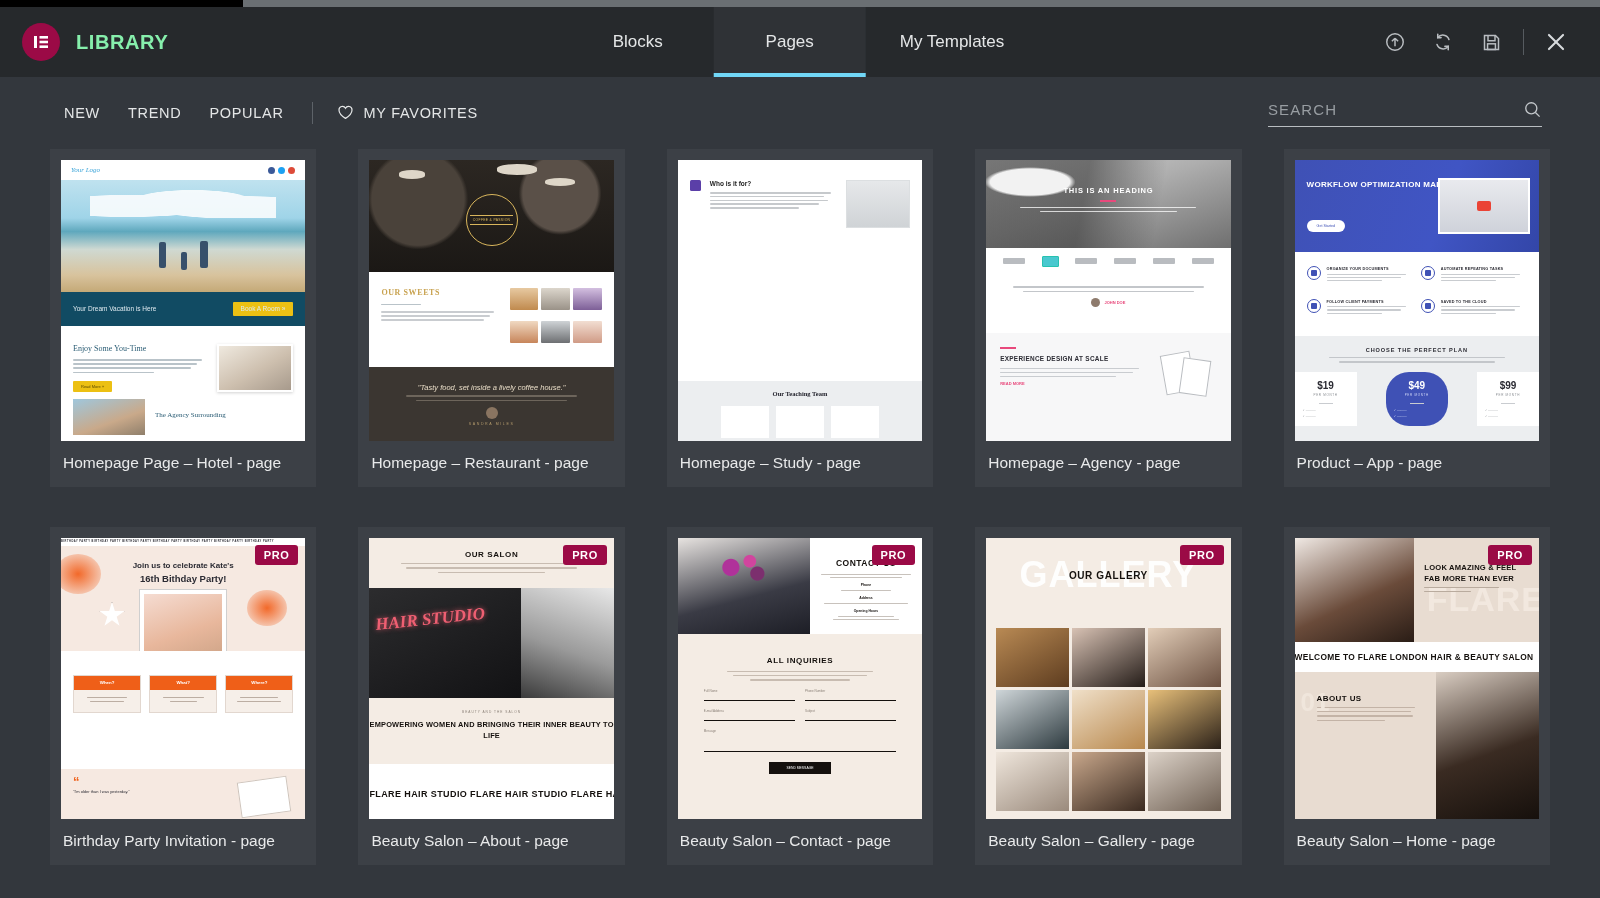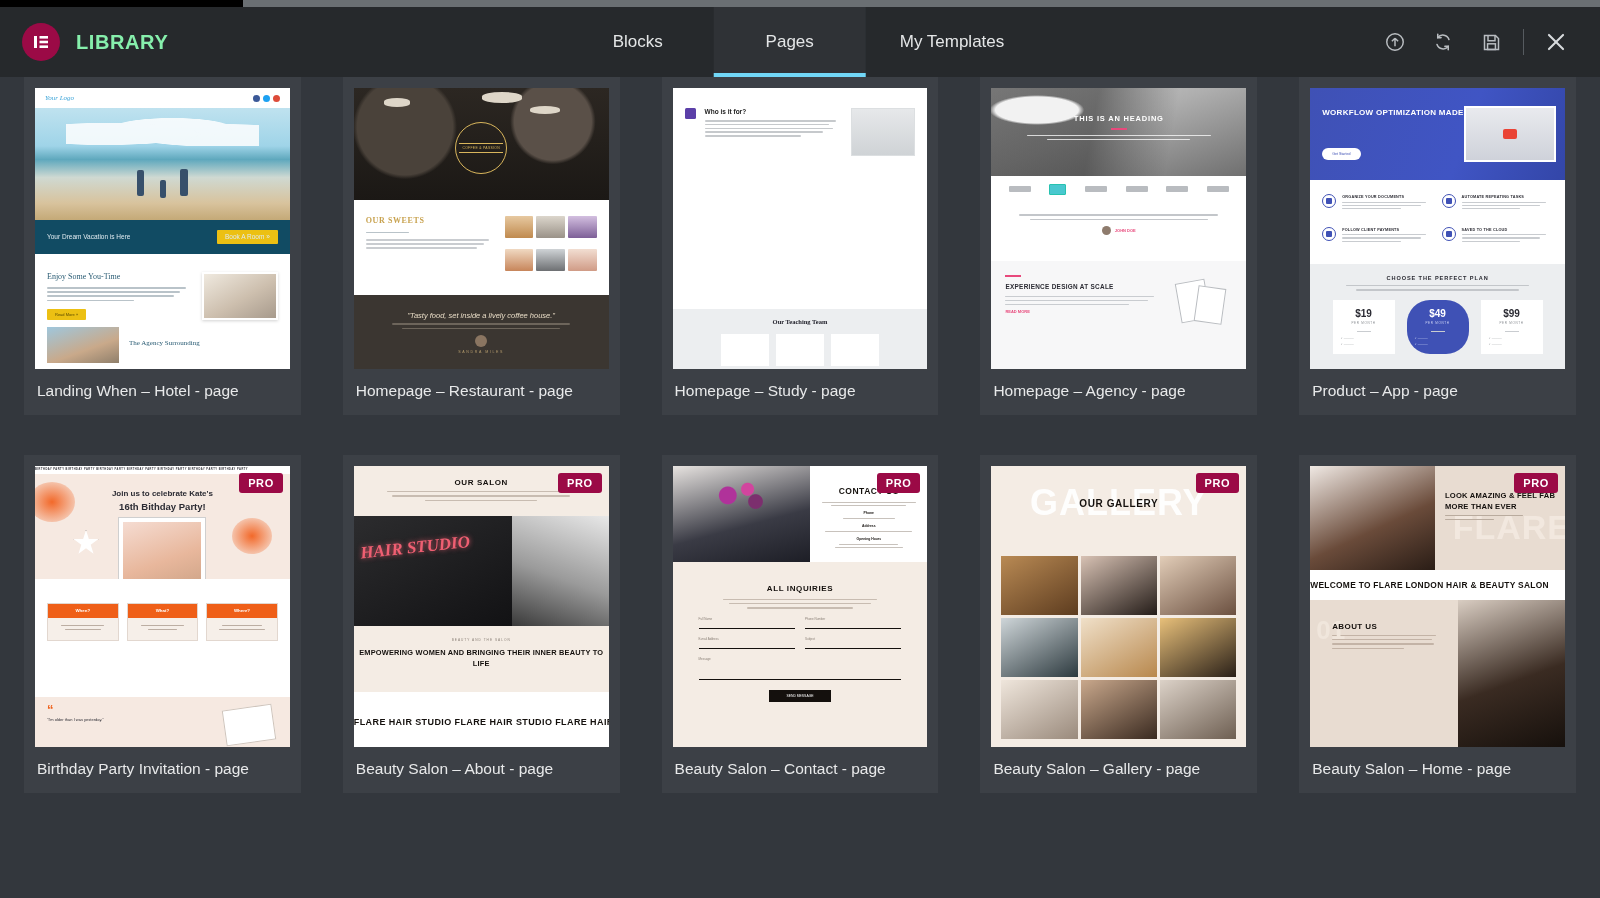--- a/index.html
+++ b/index.html
@@ -95,21 +95,21 @@
   }
   #search-input {
     flex: 1; background: transparent; border: none; outline: none;
     color: #e4e6e7; font-size: 15px; letter-spacing: 1.1px;
     font-family: "Liberation Sans", sans-serif;
   }
   #search-input::placeholder { color: #989da2; letter-spacing: 1.1px; }
   .search-icon { color: #c3c7cb; display: flex; }
 
   
-  #grid-scroll { flex: 1; overflow: hidden; padding: 0 24px; }
+  #grid-scroll { flex: 1; overflow: hidden; padding: 0 50px; }
   #grid {
     display: grid;
     grid-template-columns: repeat(5, 1fr);
     gap: 40px 42px;
   }
   .card {
     background: #3c4046;
     padding: 11px 11px 0 11px;
     cursor: pointer;
     position: relative;
@@ -229,21 +229,21 @@
   .p-hero .shot::after{content:"";position:absolute;left:50%;top:50%;transform:translate(-50%,-50%);width:14px;height:10px;background:#ea4335;border-radius:2px;}
   .p-feat { height:84px; background:#fff; display:grid; grid-template-columns:1fr 1fr; gap:9px 8px; padding:14px 12px; }
   .p-feat .f { display:flex; gap:6px; }
   .p-feat .ring { width:14px; height:14px; border-radius:50%; border:1.2px solid #3f51b5; flex:0 0 14px; display:flex; align-items:center; justify-content:center; }
   .p-feat .ring i { width:6px; height:6px; background:#3f51b5; border-radius:1px; display:block; }
   .p-feat b { color:#2b2b33; font-size:3.8px; letter-spacing:.2px; }
   .p-feat .bar { height:1.2px; background:#c9ccd0; margin-top:2px; }
   .p-plan { position:absolute; bottom:0; left:0; right:0; height:105px; background:#eceef0; text-align:center; padding-top:11px; }
   .p-plan h5 { color:#2b2b33; font-size:5.6px; letter-spacing:.9px; }
   .p-plan .bar { height:1.3px; background:#c3c6ca; margin:3px auto; }
-  .p-cards { display:flex; gap:12px; justify-content:center; margin-top:9px; }
+  .p-cards { display:flex; gap:12px; justify-content:space-between; margin-top:9px; }
   .p-cards .pc { width:62px; background:#fff; padding:8px 0; }
   .p-cards .pc.hl { background:#3f51b5; color:#fff;border-radius:23px; }
   .p-cards .pc .amt { font-size:10px; font-weight:bold; color:#2b2b33; }
   .p-cards .pc.hl .amt { color:#fff; }
   .p-cards .pc .per { font-size:3px; letter-spacing:.7px; color:#8b8f94; margin-top:2px; }
   .p-cards .pc.hl .per { color:#cdd4f5; }
   .p-cards .pc .ln { width:14px; height:1.2px; background:#c9ccd0; margin:5px auto; }
   .p-cards .pc .it { font-size:2.8px; color:#8b8f94; text-align:left; padding:0 8px; margin-top:2.5px; }
   .p-cards .pc.hl .it { color:#dde2fb; }
 
@@ -374,20 +374,46 @@
       </div>
       <div class="hdr-divider"></div>
       <div class="hdr-icon close">
         <svg width="26" height="26" viewBox="0 0 24 24" fill="none" stroke="currentColor" stroke-width="1.9" stroke-linecap="round">
           <path d="M5.5 5.5l13 13M18.5 5.5l-13 13"></path>
         </svg>
       </div>
     </div>
   </div>
 
+  <div id="toolbar">
+    <div id="filters">
+      <div class="filter">NEW</div>
+      <div class="filter">TREND</div>
+      <div class="filter">POPULAR</div>
+      <div class="filter-divider"></div>
+      <div class="fav">
+        <span>
+          <svg width="17" height="16" viewBox="0 0 24 22" fill="none" stroke="#e4e6e7" stroke-width="1.7">
+            <path d="M12 20S2.8 14.2 2.8 8.1A4.9 4.9 0 0 1 12 5.6a4.9 4.9 0 0 1 9.2 2.5C21.2 14.2 12 20 12 20z"></path>
+          </svg>
+        </span>
+        <span>MY FAVORITES</span>
+      </div>
+    </div>
+
+    <div id="search-box">
+      <input id="search-input" type="text" placeholder="SEARCH" style="">
+      <span class="search-icon">
+        <svg width="19" height="19" viewBox="0 0 24 24" fill="none" stroke="currentColor" stroke-width="1.7">
+          <circle cx="10.5" cy="10.5" r="7"></circle>
+            <path d="M15.7 15.7L21 21"></path>
+        </svg>
+      </span>
+    </div>
+  </div>
 
   <div id="grid-scroll">
     <div id="grid">
 
       <div class="card">
         <div class="thumb-wrap">
           <div class="tn">
             <div class="h-nav">
               <div class="h-logo">Your Logo</div>
               <div class="h-socials">
@@ -413,21 +439,21 @@
                 <div class="h-btn" style="display:inline-block;margin-top:5px">Read More »</div>
               </div>
               <div class="h-img"></div>
             </div>
             <div class="h-bot">
               <div class="pic"></div>
               <div class="cap">The Agency Surrounding</div>
             </div>
           </div>
         </div>
-        <div class="card-label">Landing When – Hotel - page</div>
+        <div class="card-label">Homepage Page – Hotel - page</div>
       </div>
 
       <div class="card">
         <div class="thumb-wrap">
           <div class="tn">
             <div class="r-hero">
               <div class="r-lamp" style="left:30px;top:10px;width:26px;height:9px"></div>
               <div class="r-lamp" style="left:128px;top:4px;width:40px;height:11px"></div>
               <div class="r-lamp" style="left:176px;top:18px;width:30px;height:8px"></div>
               <div class="r-badge">

